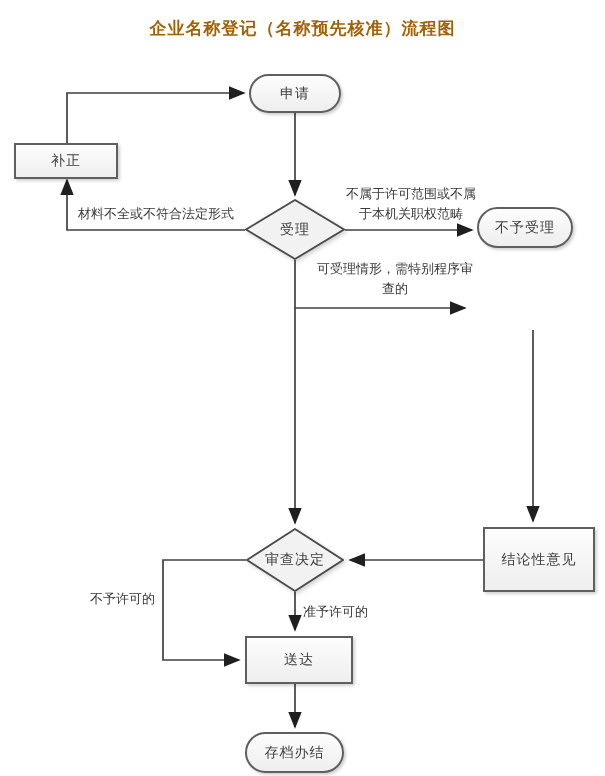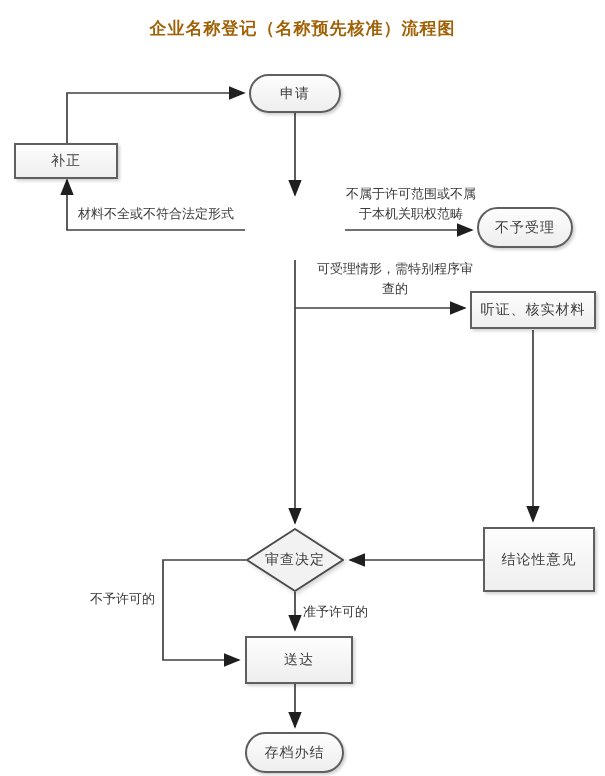--- a/index.html
+++ b/index.html
@@ -98,28 +98,31 @@
   </svg>
 
   <div class="node stadium-node" style="left:249px; top:74px; width:92px; height:39px;">
     <span class="node-label">申请</span>
   </div>
 
   <div class="node rect-node" style="left:14px; top:143px; width:104px; height:36px;">
     <span class="node-label">补正</span>
   </div>
 
+  <div class="node diamond-node" style="left:245px; top:199px; width:100px; height:61px;">
+    <svg width="100" height="61" viewBox="0 0 100 61">
+      <polygon points="50,1 99,30.5 50,60 1,30.5" fill="#f2f2f2" stroke="#4a4a4a" stroke-width="1.8"></polygon>
+    </svg>
+    <span class="node-label">受理</span>
+  </div>
 
   <div class="node stadium-node" style="left:477px; top:207px; width:96px; height:41px;">
     <span class="node-label">不予受理</span>
   </div>
 
-  <div class="node rect-node" style="left:470px; top:291px; width:126px; height:38px;">
-    <span class="node-label">听证、核实材料</span>
-  </div>
 
   <div class="node diamond-node" style="left:246px; top:528px; width:98px; height:64px;">
     <svg width="98" height="64" viewBox="0 0 98 64">
       <polygon points="49,1 97,32 49,63 1,32" fill="#f2f2f2" stroke="#4a4a4a" stroke-width="1.8"></polygon>
     </svg>
     <span class="node-label">审查决定</span>
   </div>
 
   <div class="node rect-node" style="left:483px; top:527px; width:112px; height:65px;">
     <span class="node-label">结论性意见</span>

